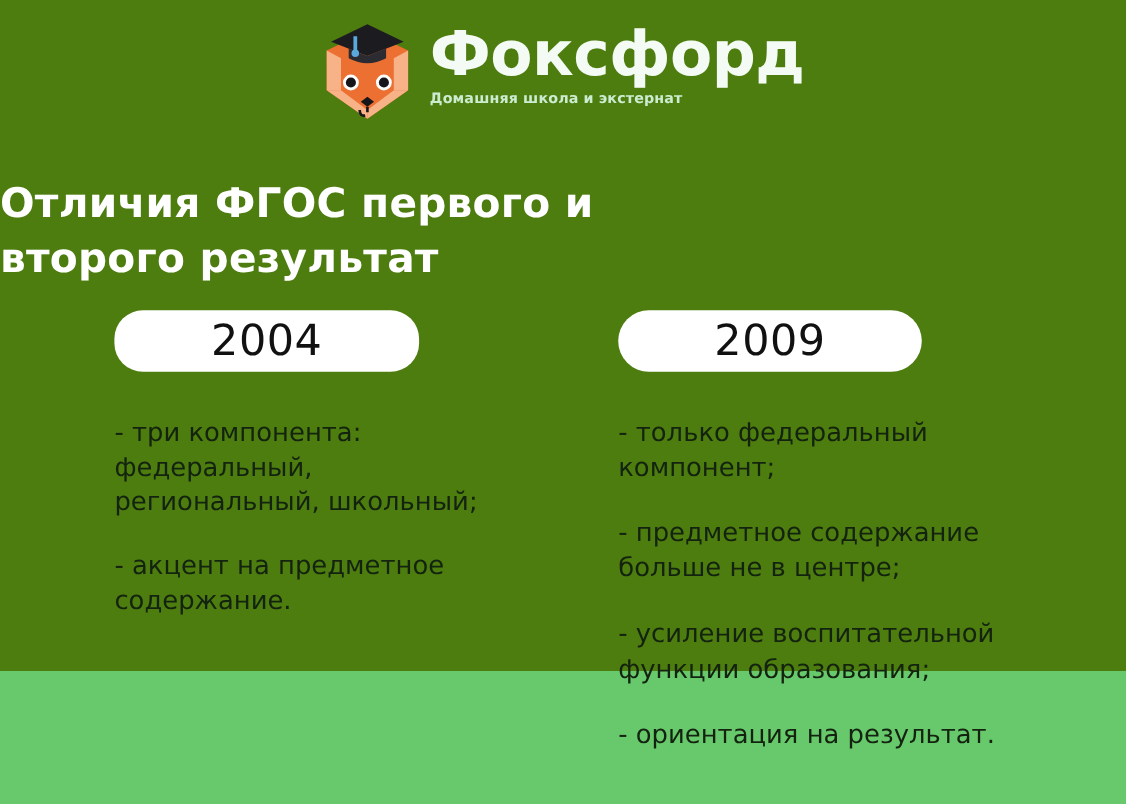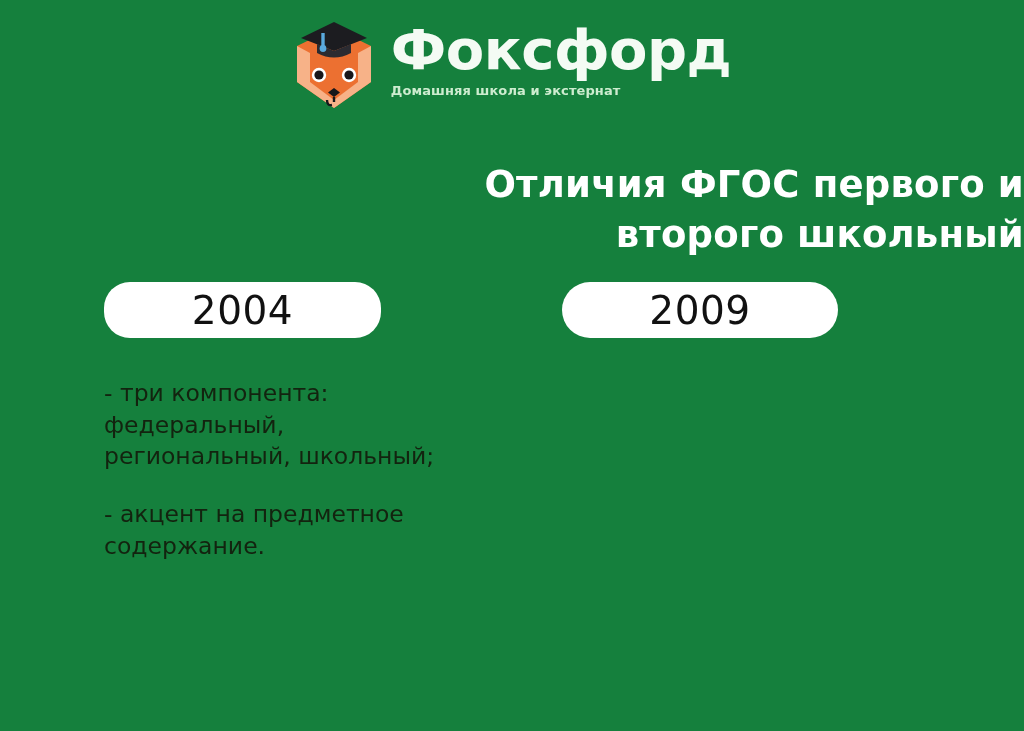--- a/index.html
+++ b/index.html
@@ -11,22 +11,22 @@
     width: 1024px;
     height: 731px;
     overflow: hidden;
     font-family: "DejaVu Sans", "Liberation Sans", sans-serif;
     background: #68c86c;
   }
 
   .slide {
     position: relative;
     width: 1024px;
-    height: 731px;
-    background: #15803d;
+    height: 610px;
+    background: #4d7c0f;
     box-sizing: border-box;
   }
 
   
   .brand {
     position: absolute;
     left: 0;
     top: 18px;
     width: 1024px;
     display: flex;
@@ -65,21 +65,21 @@
     margin-top: 6px;
     letter-spacing: 0.1px;
   }
 
   
   .title {
     position: absolute;
     left: 0;
     top: 135px;
     width: 1024px;
-    text-align: right;
+    text-align: left;
     color: #ffffff;
     font-size: 37px;
     font-weight: bold;
     line-height: 1.35;
     letter-spacing: 0.2px;
   }
   .title-line {
     display: block;
   }
 
@@ -179,21 +179,21 @@
       <div class="brand-text">
         <div class="brand-name">Фоксфорд</div>
         <div class="brand-tagline">Домашняя школа и экстернат</div>
       </div>
 
     </div>
   </div>
 
   <h1 class="title">
     <span class="title-line">Отличия ФГОС первого и</span>
-    <span class="title-line">второго школьный</span>
+    <span class="title-line">второго результат</span>
   </h1>
 
   <div class="columns">
 
     <div class="col col-left">
       <div class="year-box">
         <span class="year-label">2004</span>
       </div>
       <div class="bullets">
         <p class="bullet">- три компонента:
@@ -201,17 +201,26 @@
 региональный, школьный;</p>
         <p class="bullet">- акцент на предметное
 содержание.</p>
       </div>
     </div>
 
     <div class="col col-right">
       <div class="year-box">
         <span class="year-label">2009</span>
       </div>
+      <div class="bullets">
+        <p class="bullet">- только федеральный
+компонент;</p>
+        <p class="bullet">- предметное содержание
+больше не в центре;</p>
+        <p class="bullet">- усиление воспитательной
+функции образования;</p>
+        <p class="bullet">- ориентация на результат.</p>
+      </div>
     </div>
 
   </div>
 
 </div>
 
 </body></html>

